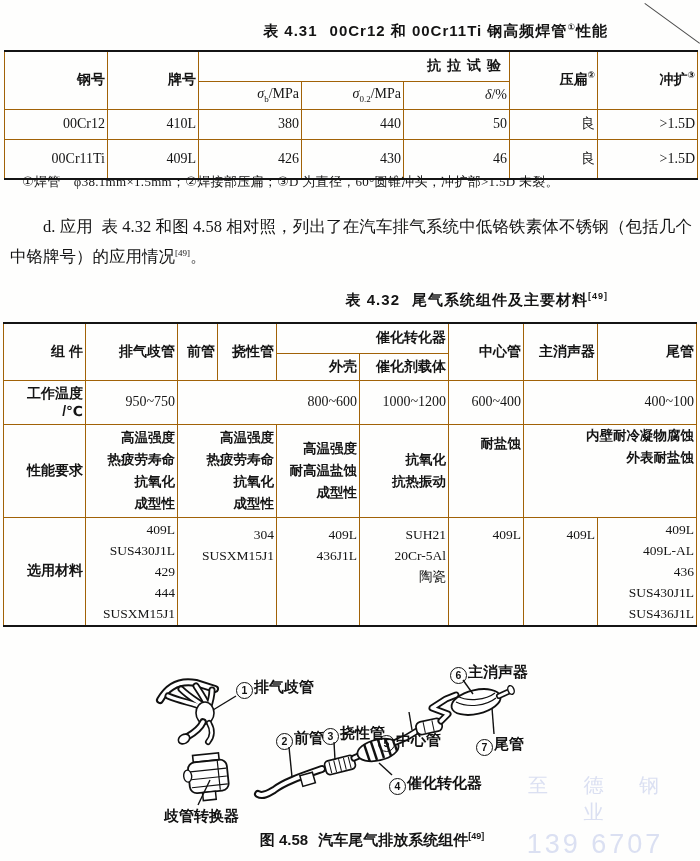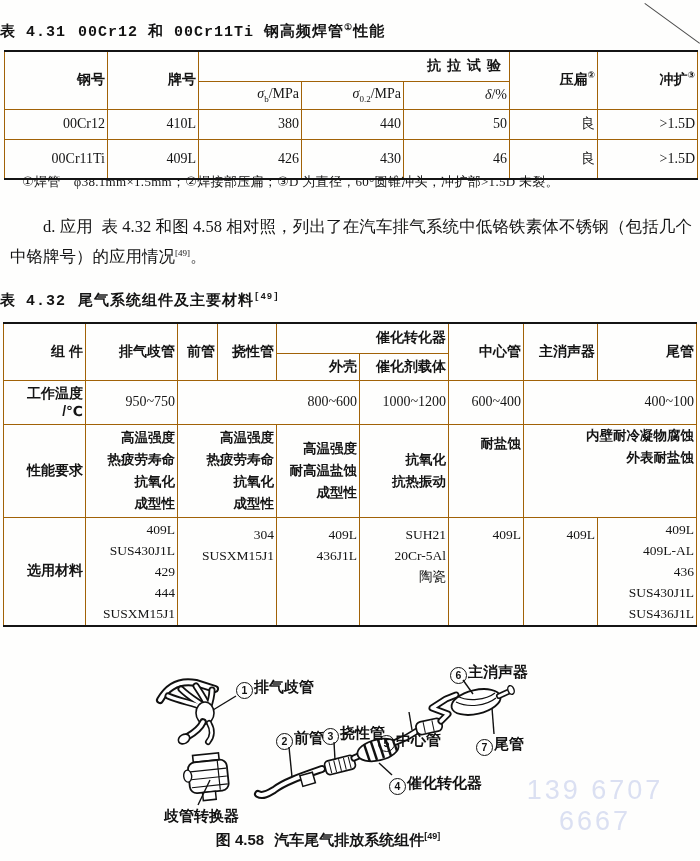--- a/index.html
+++ b/index.html
@@ -2,21 +2,21 @@
 <html><head>
 <meta charset="utf-8">
 <style>
   html,body{margin:0;padding:0;background:#e8e8e8;}
   .page{
     position:relative;width:700px;height:861px;margin:0 auto;
     background:#fefefdff;color:#141414;overflow:hidden;
     font-family:"Liberation Serif","DejaVu Serif","DejaVu Sans",serif;
   }
   .hei{font-family:"Liberation Sans","DejaVu Sans",sans-serif;font-weight:700;}
-  .tbl-title{position:absolute;left:0;width:608px;text-align:left;font-size:15px;letter-spacing:1px;font-family:Liberation Mono, monospace;}
+  .tbl-title{position:absolute;left:0;width:608px;text-align:right;font-size:15px;letter-spacing:1px;}
   .tbl-title .lbl{margin-right:12px;}
   sup.s{font-size:9px;vertical-align:super;line-height:0;}
   table.tbl{
     position:absolute;border-collapse:collapse;table-layout:fixed;
     border-top:2.5px solid #141414;border-bottom:2.5px solid #141414;
     border-left:1px solid #141414;border-right:1px solid #141414;
   }
   .tbl th,.tbl td{
     border:1px solid #a16207;text-align:right;vertical-align:middle;
     padding:1px 2px;font-weight:normal;font-size:14px;overflow:hidden;
@@ -32,21 +32,21 @@
   .para{
     position:absolute;left:10px;top:212px;width:682px;
     font-size:16.5px;line-height:30px;text-align:justify;text-indent:2em;white-space:pre-wrap;
   }
   .figure{position:absolute;left:0;top:650px;width:700px;height:205px;}
   .fig-label{position:absolute;font-family:"Liberation Sans","DejaVu Sans",sans-serif;font-weight:700;font-size:15px;white-space:nowrap;color:#111;}
   .fig-label .circ{
     display:inline-block;width:15px;height:15px;border:1.4px solid #111;border-radius:50%;
     text-align:center;line-height:15px;font-size:10.5px;font-weight:700;vertical-align:-2px;margin-right:1px;
   }
-  .caption{position:absolute;left:0;top:831px;width:656px;text-align:center;font-size:15px;}
+  .caption{position:absolute;left:0;top:831px;width:656px;text-align:center;font-size:15px;padding-left:44px;}
   .caption .lbl{margin-right:10px;}
   .watermark{
     position:absolute;left:495px;top:772px;width:200px;text-align:center;
     font-family:"Liberation Sans","DejaVu Sans",sans-serif;user-select:none;
   }
   .watermark .w1{font-size:20px;letter-spacing:15px;padding-left:12px;}
   .watermark .w2{font-size:27px;letter-spacing:3px;margin-top:3px;}
   .scan-line{
     position:absolute;left:645px;top:3px;width:68px;height:0;
     border-top:1.5px solid #4a4a4a;transform:rotate(36deg);transform-origin:left top;
@@ -300,20 +300,21 @@
     <div class="fig-label" style="left:164px;top:157px;"><span>歧管转换器</span></div>
     <div class="fig-label" style="left:276px;top:79px;"><span class="circ">2</span><span>前管</span></div>
     <div class="fig-label" style="left:322px;top:74px;"><span class="circ">3</span><span>挠性管</span></div>
     <div class="fig-label" style="left:389px;top:124px;"><span class="circ">4</span><span>催化转化器</span></div>
     <div class="fig-label" style="left:378px;top:45px;margin-top:36px;"><span class="circ">5</span><span>中心管</span></div>
     <div class="fig-label" style="left:450px;top:13px;"><span class="circ">6</span><span>主消声器</span></div>
     <div class="fig-label" style="left:476px;top:85px;"><span class="circ">7</span><span>尾管</span></div>
   </div>
 
   <div class="watermark" style="color: rgb(219, 224, 242);">
+    <div class="w1">至 德 钢 业</div>
     <div class="w2">139 6707 6667</div>
   </div>
 
   <div class="caption hei">
     <span class="lbl">图 4.58</span><span>汽车尾气排放系统组件</span><sup class="s">[49]</sup>
   </div>
 
 </div>
 
 </body></html>

